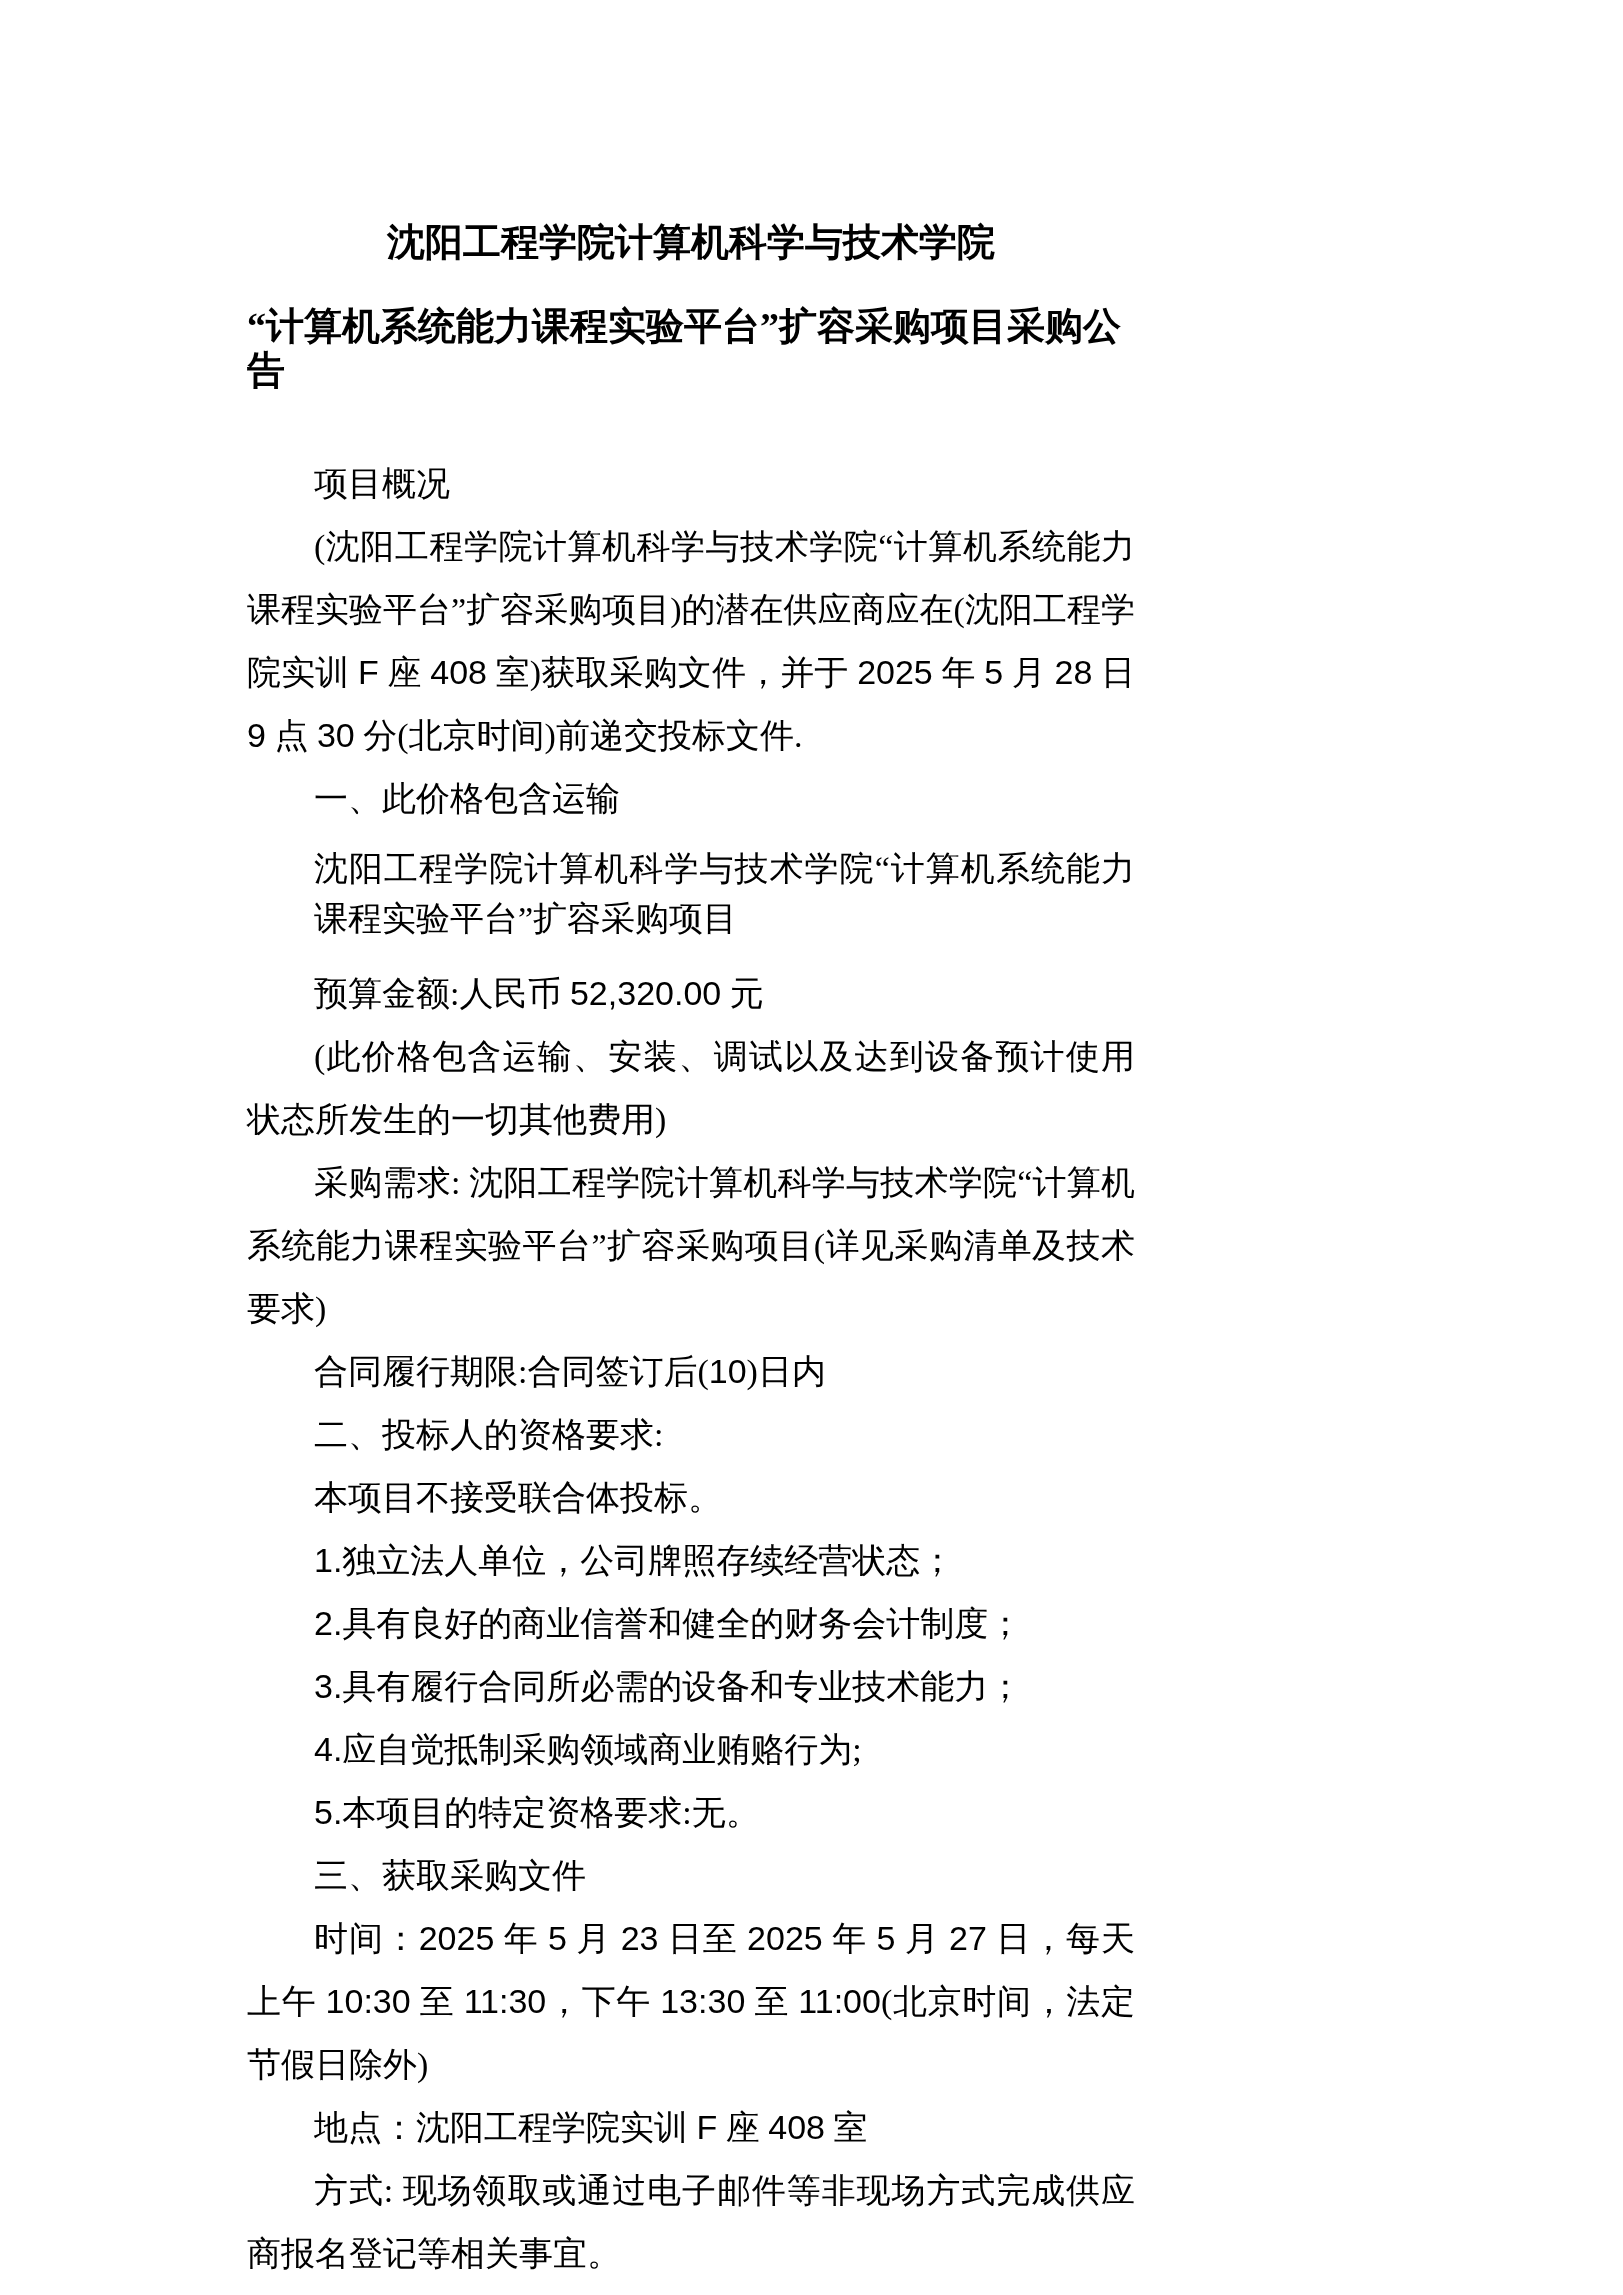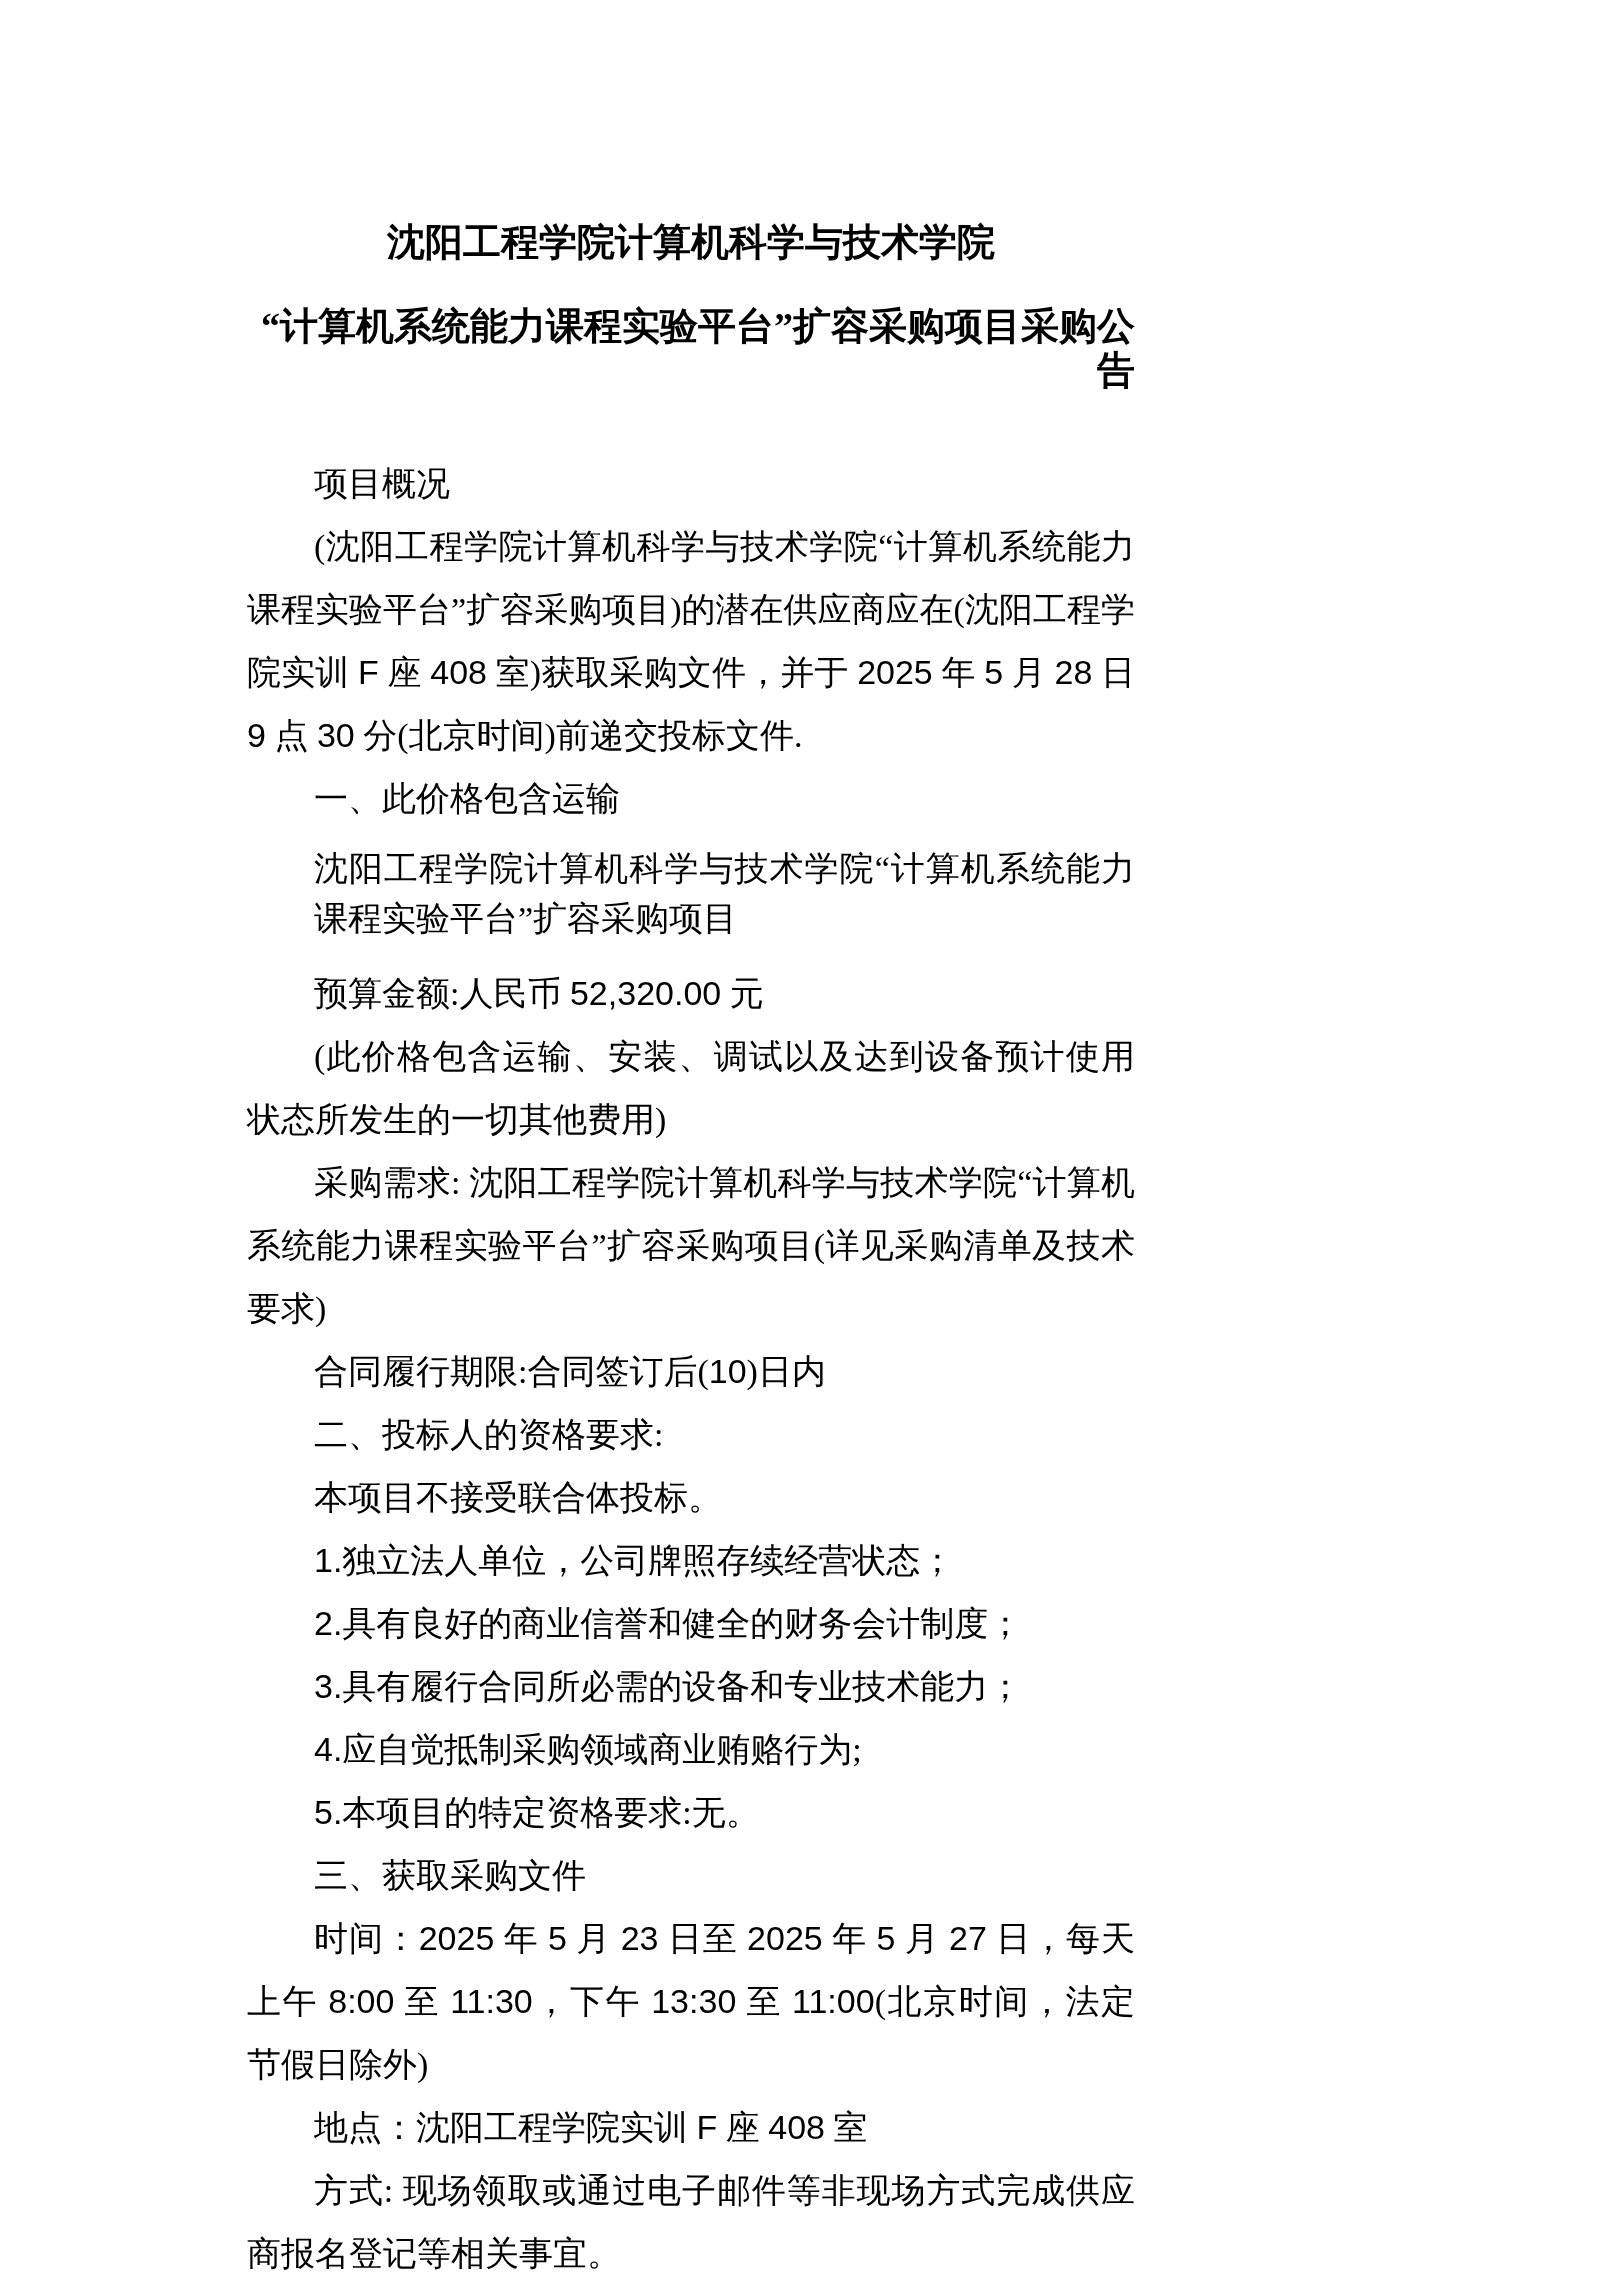--- a/index.html
+++ b/index.html
@@ -22,21 +22,21 @@
     font-size: 38px;
     line-height: 44px;
     font-weight: bold;
     text-align: center;
     margin: 0;
   }
   .doc-subtitle {
     font-size: 38px;
     line-height: 44px;
     font-weight: bold;
-    text-align: right;
+    text-align: left;
     margin: 40px 0 0 0;
   }
   .body-text {
     margin-top: 60px;
   }
   .body-text p {
     font-size: 34px;
     line-height: 63px;
     margin: 0;
     text-align: justify;
@@ -70,18 +70,18 @@
     <p class="indent">采购需求: 沈阳工程学院计算机科学与技术学院“计算机系统能力课程实验平台”扩容采购项目(详见采购清单及技术要求)</p>
     <p class="indent">合同履行期限:合同签订后(<span class="latin">10</span>)日内</p>
     <p class="indent">二、投标人的资格要求:</p>
     <p class="indent">本项目不接受联合体投标。</p>
     <p class="indent"><span class="latin">1.</span>独立法人单位，公司牌照存续经营状态；</p>
     <p class="indent"><span class="latin">2.</span>具有良好的商业信誉和健全的财务会计制度；</p>
     <p class="indent"><span class="latin">3.</span>具有履行合同所必需的设备和专业技术能力；</p>
     <p class="indent"><span class="latin">4.</span>应自觉抵制采购领域商业贿赂行为;</p>
     <p class="indent"><span class="latin">5.</span>本项目的特定资格要求:无。</p>
     <p class="indent">三、获取采购文件</p>
-    <p class="indent">时间：<span class="latin">2025</span> 年 <span class="latin">5</span> 月 <span class="latin">23</span> 日至 <span class="latin">2025</span> 年 <span class="latin">5</span> 月 <span class="latin">27</span> 日，每天上午 <span class="latin">8:00</span> 至 <span class="latin">11:30</span>，下午 <span class="latin">13:30</span> 至 <span class="latin">11:00</span>(北京时间，法定节假日除外)</p>
+    <p class="indent">时间：<span class="latin">2025</span> 年 <span class="latin">5</span> 月 <span class="latin">23</span> 日至 <span class="latin">2025</span> 年 <span class="latin">5</span> 月 <span class="latin">27</span> 日，每天上午 <span class="latin">10:30</span> 至 <span class="latin">11:30</span>，下午 <span class="latin">13:30</span> 至 <span class="latin">11:00</span>(北京时间，法定节假日除外)</p>
     <p class="indent">地点：沈阳工程学院实训 <span class="latin">F</span> 座 <span class="latin">408</span> 室</p>
     <p class="indent">方式: 现场领取或通过电子邮件等非现场方式完成供应商报名登记等相关事宜。</p>
   </div>
 </div>
 
 
 </body></html>

